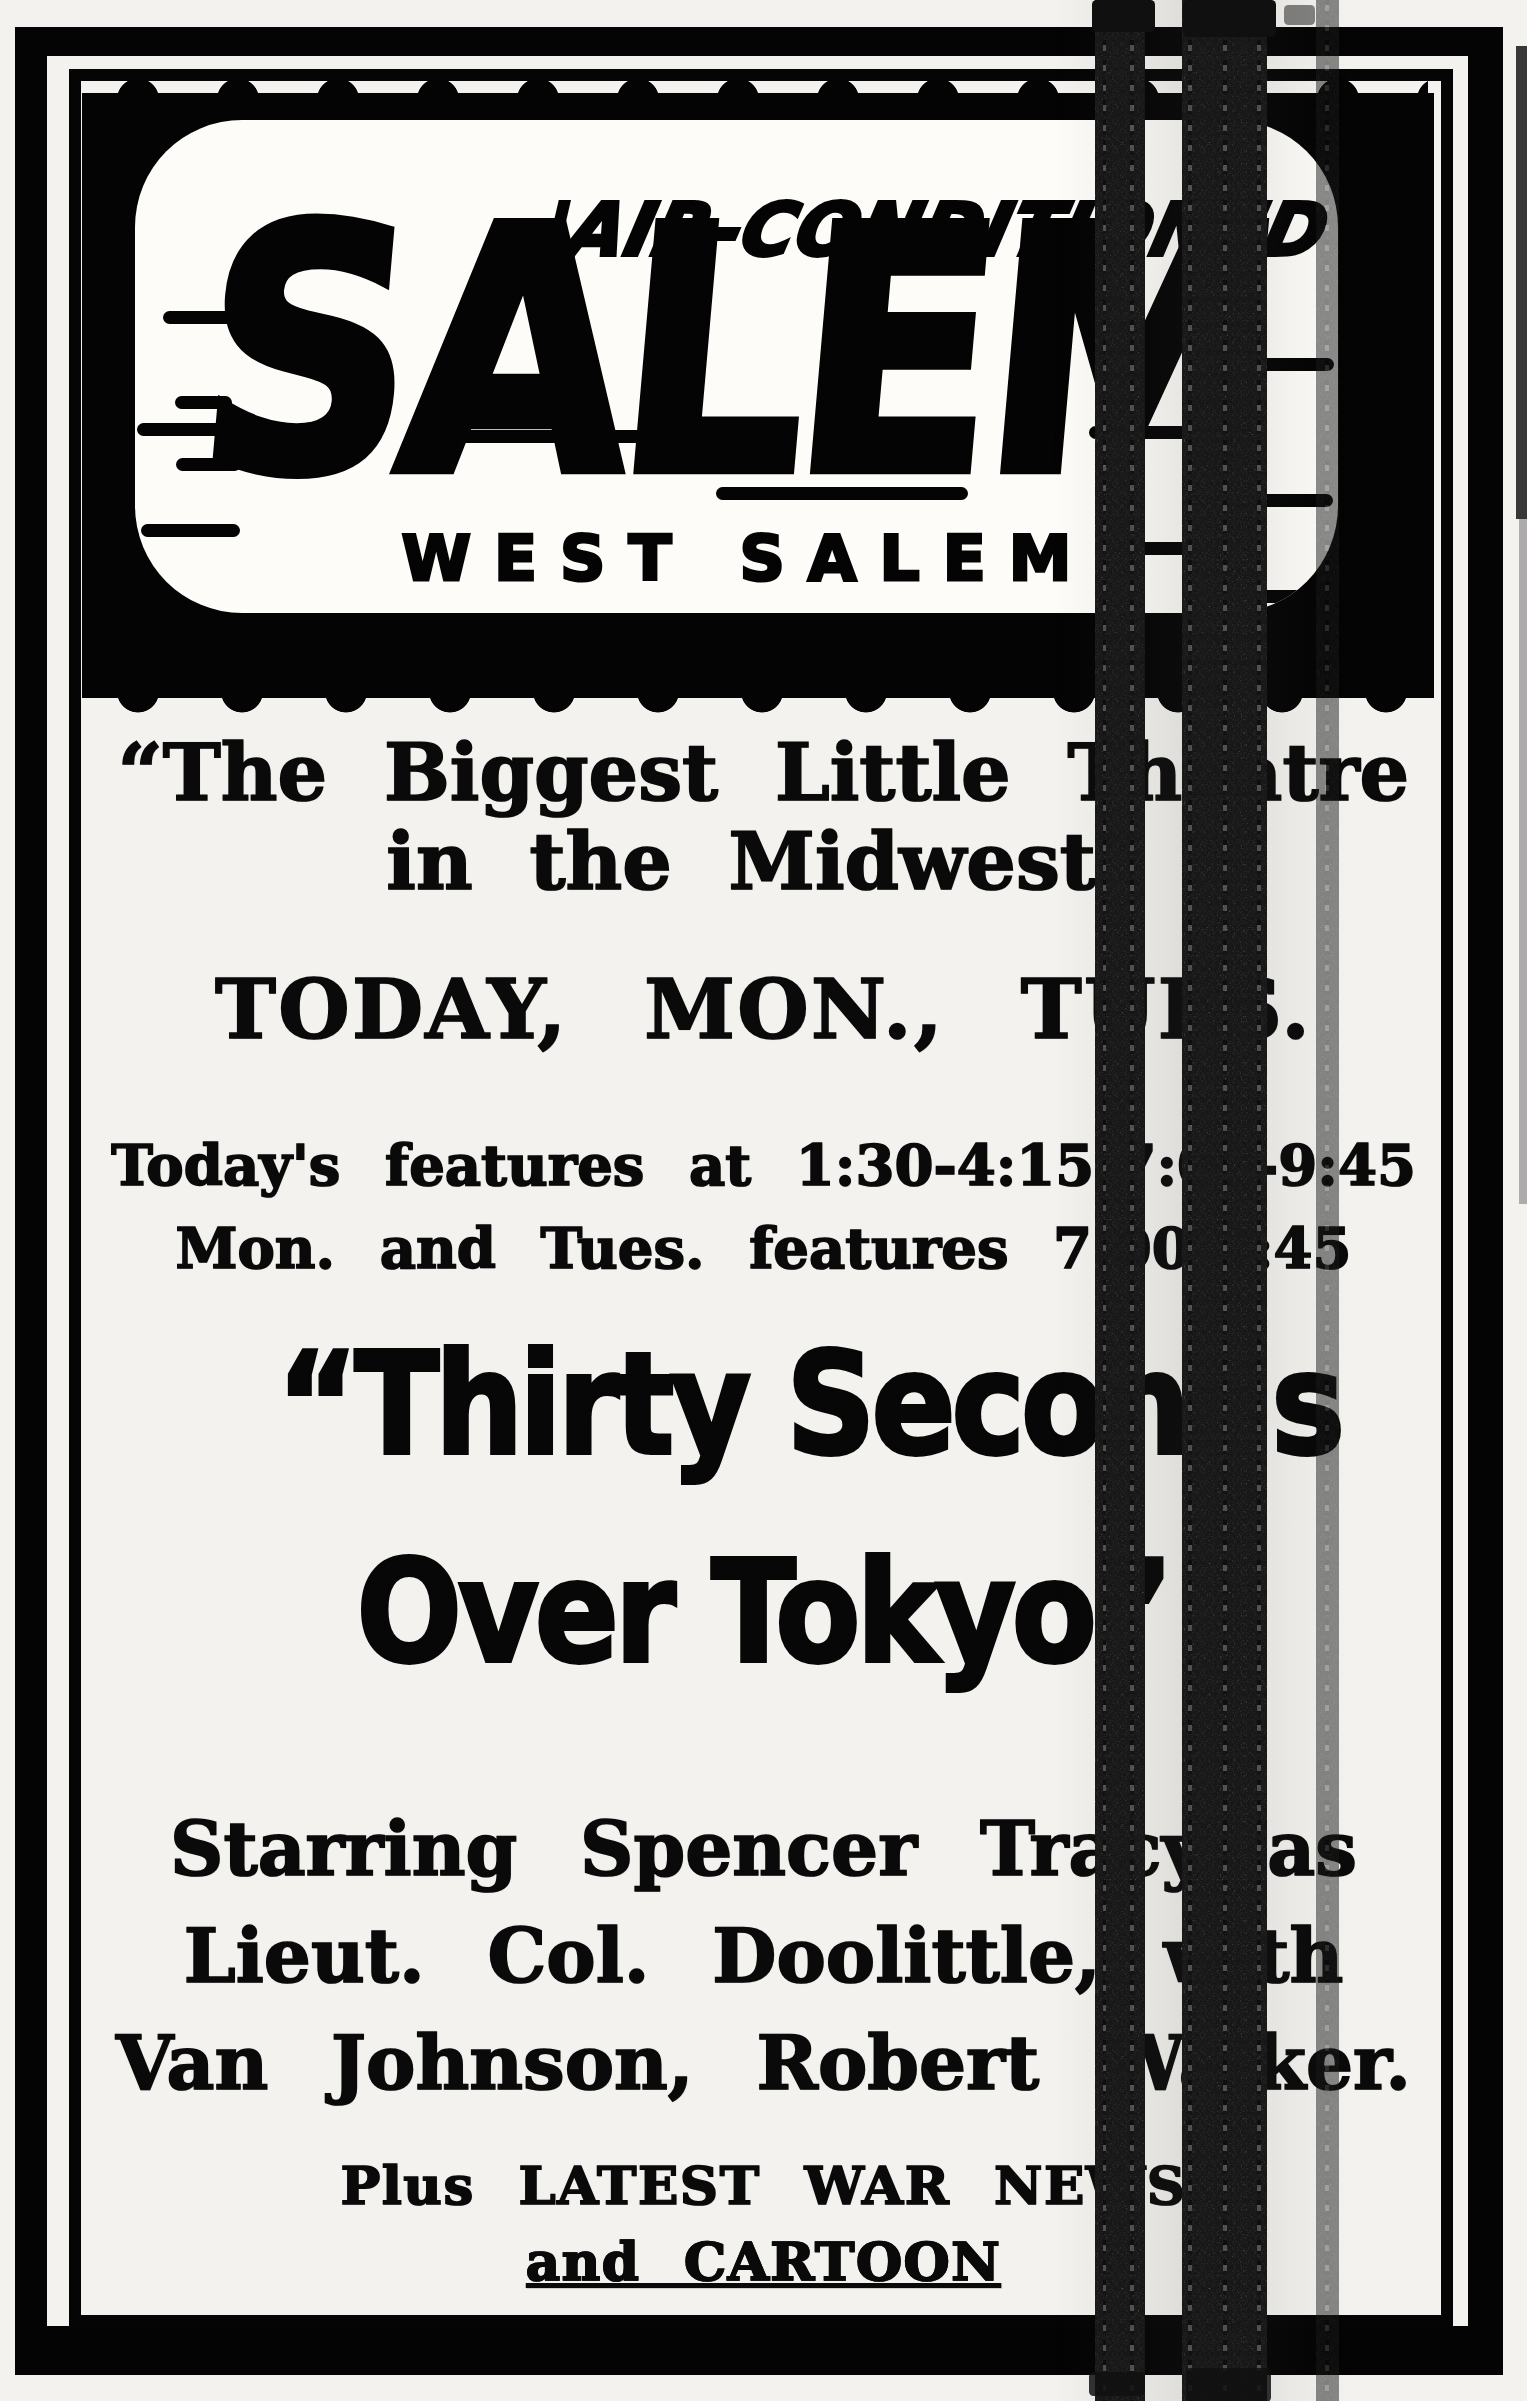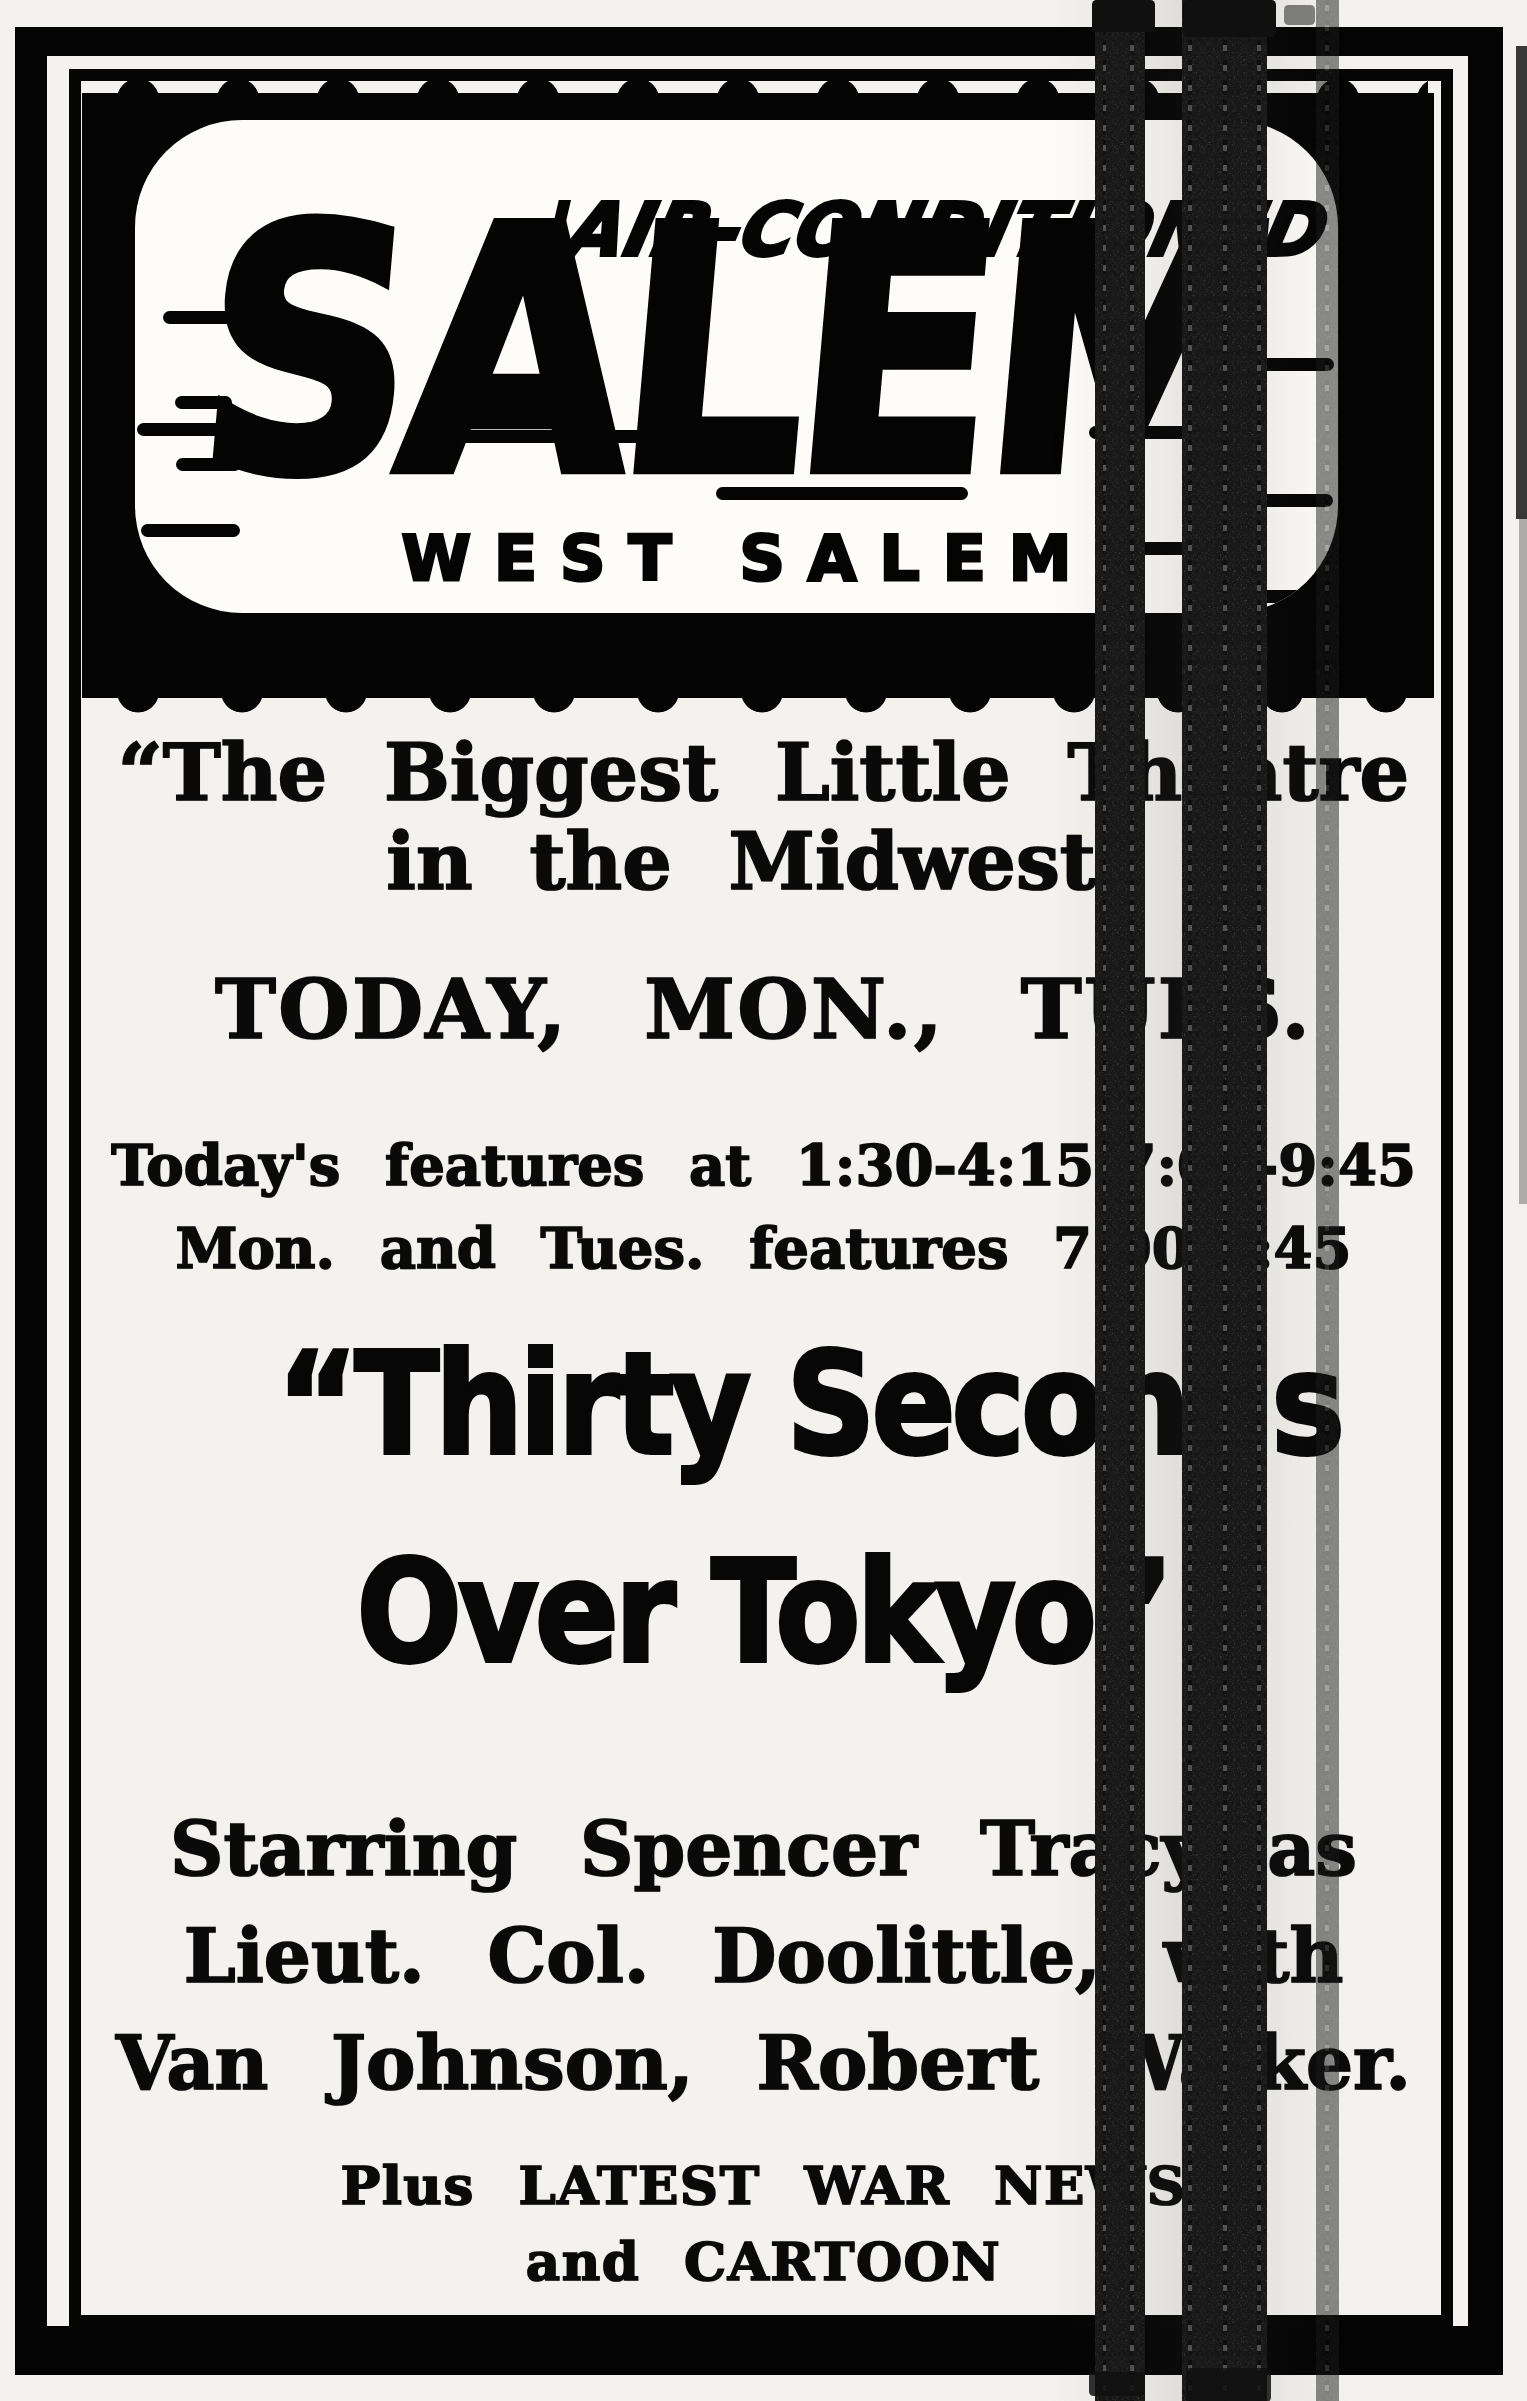--- a/index.html
+++ b/index.html
@@ -49,21 +49,21 @@
   .feat2{top:1220px;font-size:56px;word-spacing:.45em;}
   .title{font-family:"DejaVu Sans","Liberation Sans",sans-serif;font-weight:bold;
          color:#101010;-webkit-text-stroke:3.8px #101010;letter-spacing:-4.6px;
          font-size:141px;transform:scaleX(.88);}
   .title1{top:1334px;margin-left:91px;}
   .title2{top:1542px;}
   .cast1{top:1812px;font-size:74px;word-spacing:.5em;}
   .cast2{top:1919px;font-size:74px;word-spacing:.5em;}
   .cast3{top:2026px;font-size:74px;word-spacing:.5em;}
   .extra1{top:2159px;font-size:53px;word-spacing:.45em;letter-spacing:1.5px;}
-  .extra2{top:2235px;font-size:53px;word-spacing:.45em;letter-spacing:1.5px;}
+  .extra2{top:2235px;font-size:53px;word-spacing:.45em;letter-spacing:1.5px;text-decoration:underline;}
 
   
   .artifacts{left:0;top:0;width:1527px;height:2401px;filter:blur(0.4px);}
   .crease-shadow{left:1052px;top:0;width:297px;height:2401px;
       background:linear-gradient(90deg,transparent,rgba(70,70,70,.07) 30%,rgba(70,70,70,.15) 55%,rgba(70,70,70,.05) 80%,transparent);}
   .fold{top:0;height:2401px;
       background:
         repeating-radial-gradient(circle at 6.9px 5.3px, rgba(20,20,20,.85) 0 1.7px, transparent 2.3px) 0 0/20.6px 14.5px,
         repeating-radial-gradient(circle at 3px 9.1px, rgba(25,25,25,.75) 0 1.4px, transparent 2px) 5.3px 2.3px/16px 22px,
         repeating-radial-gradient(circle at 10.7px 3px, rgba(15,15,15,.8) 0 2px, transparent 2.6px) 2.3px 8.4px/25px 33px,

